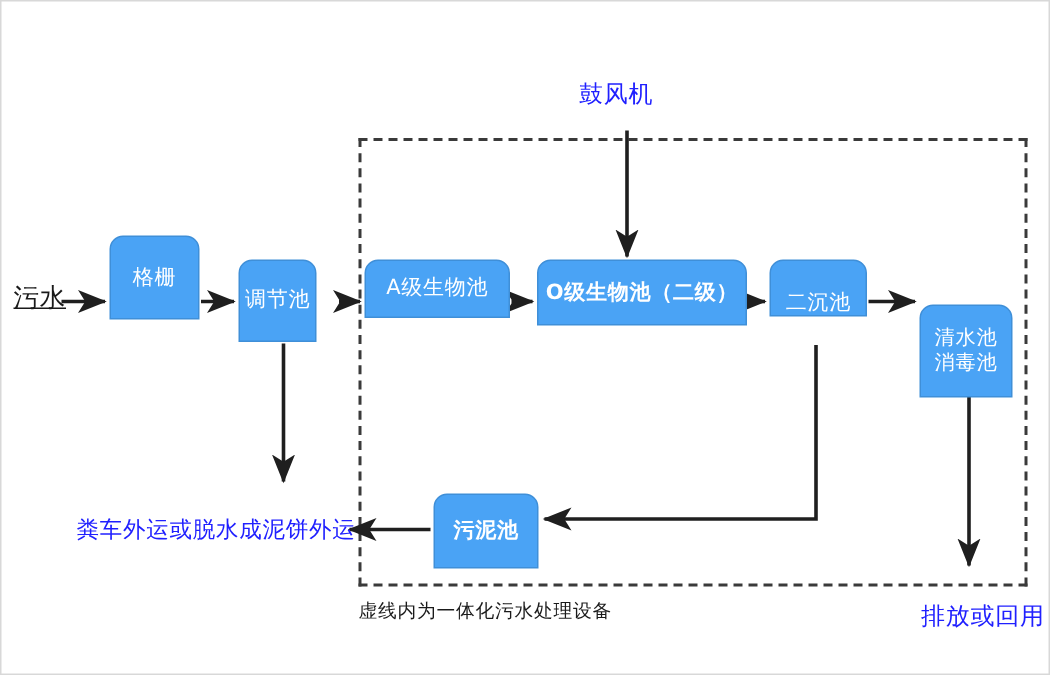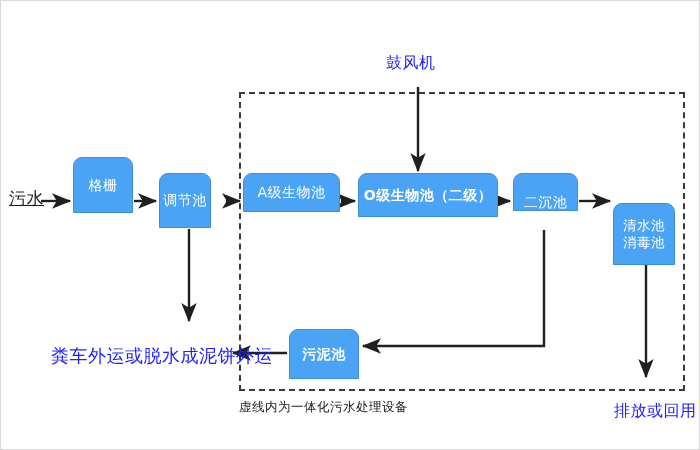--- a/index.html
+++ b/index.html
@@ -44,21 +44,21 @@
   .dashed-region {
     position: absolute;
     border: 2px dashed #3a3a3a;
     box-sizing: border-box;
     background: transparent;
   }
 
   .label {
     position: absolute;
     white-space: nowrap;
-    font-size: 18px;
+    font-size: 15px;
     color: #2020ff;
     letter-spacing: 0.5px;
   }
   .label.black {
     color: #1a1a1a;
   }
   .label.caption {
     font-size: 12.5px;
     color: #1a1a1a;
   }

